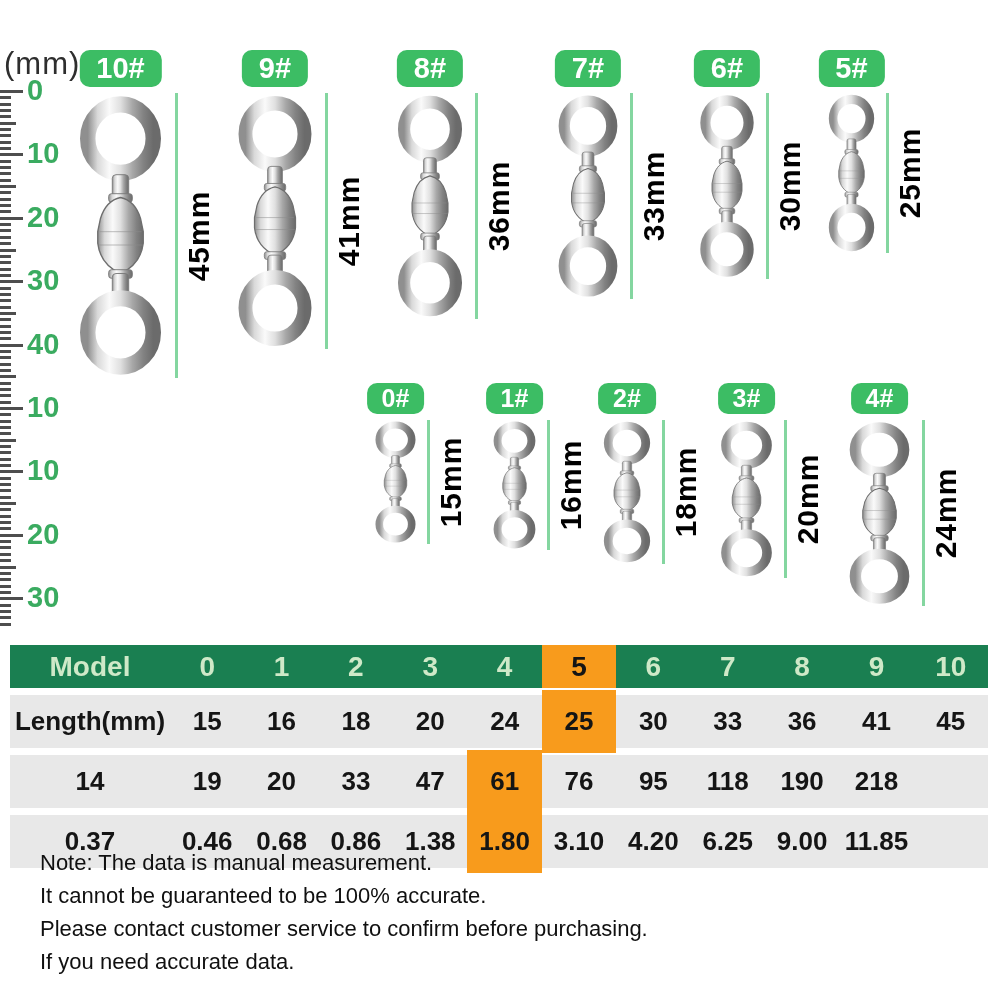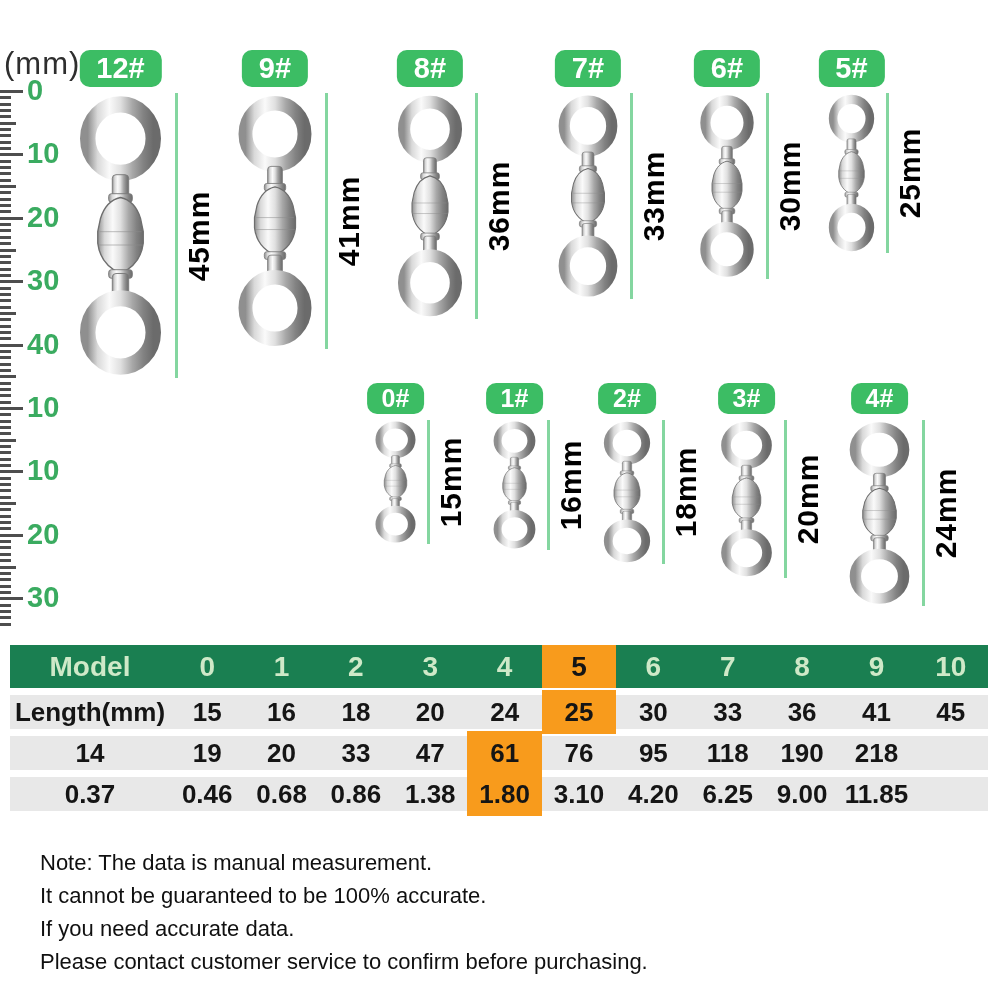--- a/index.html
+++ b/index.html
@@ -26,21 +26,21 @@
   .mlabel{position:absolute;left:4px;top:50%;transform:translateY(-50%) rotate(180deg);
           writing-mode:vertical-rl;font-size:30px;font-weight:600;color:#000;white-space:nowrap;letter-spacing:1px;}
 
   
   #spec-table{position:absolute;left:10px;top:645px;width:978px;}
   .tgrid{display:grid;grid-template-columns:160px repeat(11,1fr);}
   .thead{height:43px;background:var(--table-header-green,#1a7f51);}
   .thead .cell{display:flex;align-items:center;justify-content:center;
                color:var(--header-text-green,#cfe9c8);font-weight:bold;font-size:28px;}
   .thead .cell.hl{background:var(--highlight-orange,#f89b1c);color:#151515;}
-  .trow{height:34px;background:var(--row-gray,#e8e8e8);margin-top:7px;}
+  .trow{height:53px;background:var(--row-gray,#e8e8e8);margin-top:7px;}
   .trow .cell{position:relative;display:flex;align-items:center;justify-content:center;
               font-size:26px;font-weight:bold;color:#151515;}
   .trow .cell.hl::before{content:'';position:absolute;left:0;right:0;top:-5px;bottom:-5px;
               background:var(--highlight-orange,#f89b1c);}
   .trow .cell > span{position:relative;}
 
   
   #note{position:absolute;left:40px;top:846px;font-size:22px;color:#101010;line-height:33px;}
 </style>
 </head>
@@ -164,21 +164,21 @@
       <div class="tick minor" style="top: 500.86px;"></div>
       <div class="tick major" style="top: 507.2px;"></div>
       <div class="rlabel" style="top: 491.2px;">30</div>
       <div class="tick minor" style="top: 513.54px;"></div>
       <div class="tick minor" style="top: 519.88px;"></div>
       <div class="tick minor" style="top: 526.22px;"></div>
       <div class="tick minor" style="top: 532.56px;"></div>
     </div>
   <div id="swivels">
       <div class="swivel-group" style="left: 75px; top: 93px; width: 91px; height: 285px;">
-        <div class="badge badge-lg">12#</div>
+        <div class="badge badge-lg">10#</div>
         <svg viewBox="0 0 100 300" preserveAspectRatio="none" class="swivel-svg">
           <use href="#swivel-shape" xlink:href="#swivel-shape"></use>
         </svg>
         <div class="measure">
           <span class="mlabel">45mm</span>
         </div>
       </div>
       <div class="swivel-group" style="left: 234px; top: 93px; width: 82px; height: 256px;">
         <div class="badge badge-lg">9#</div>
         <svg viewBox="0 0 100 300" preserveAspectRatio="none" class="swivel-svg">
@@ -388,16 +388,16 @@
           <span>9.00</span>
         </div>
         <div class="cell">
           <span>11.85</span>
         </div>
       </div>
     </div>
   <div id="note">
       <div class="note-line">Note: The data is manual measurement.</div>
       <div class="note-line">It cannot be guaranteed to be 100% accurate.</div>
+      <div class="note-line">Please contact customer service to confirm before purchasing.</div>
       <div class="note-line">If you need accurate data.</div>
-      <div class="note-line">Please contact customer service to confirm before purchasing.</div>
     </div>
 </div>
 
 </body></html>

